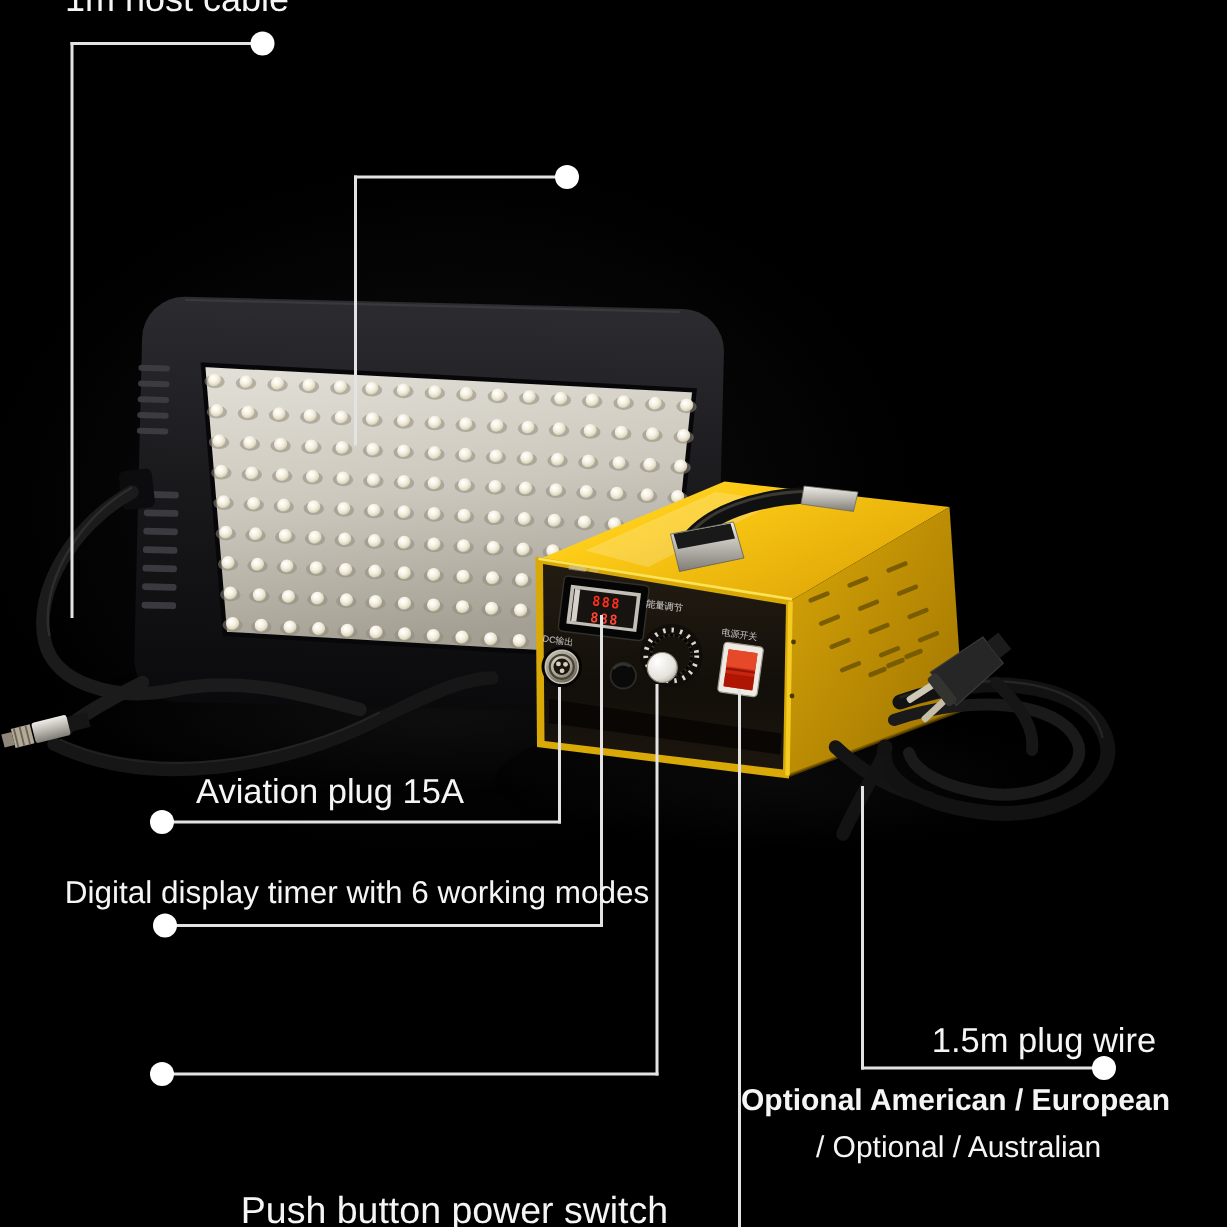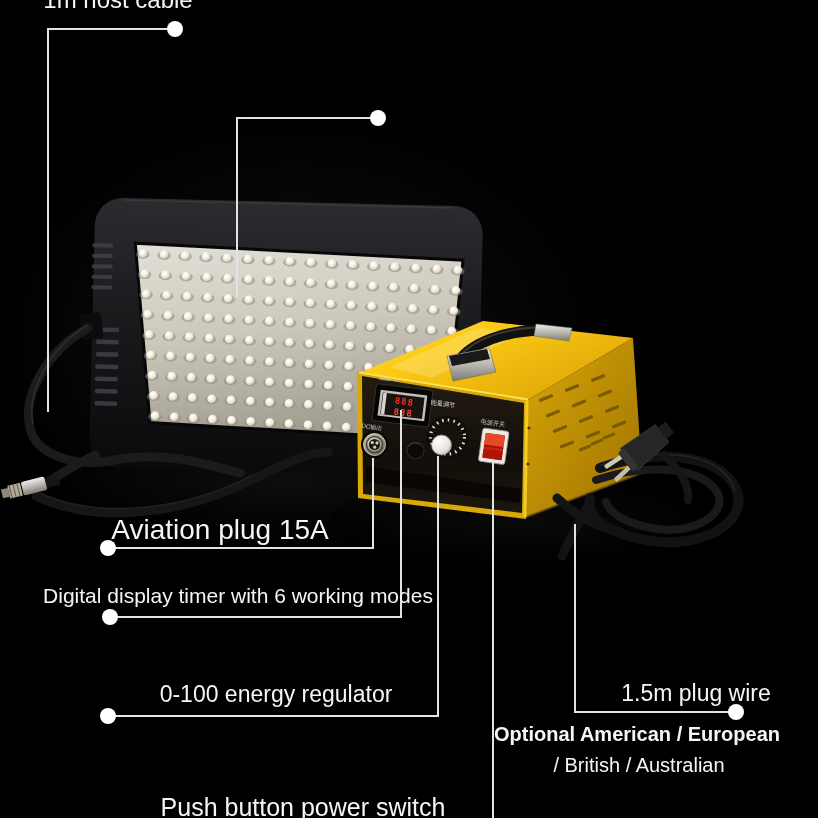--- a/index.html
+++ b/index.html
@@ -669,20 +669,19 @@
   <div class="vline" style="left:437px;top:456px;height:261px;"></div>
   <div class="dot" style="left:100px;top:708px;"></div>
 
   <div class="hline" style="left:574px;top:711px;width:163px;"></div>
   <div class="vline" style="left:574px;top:524px;height:189px;"></div>
   <div class="dot" style="left:728px;top:704px;"></div>
 
   <div class="vline" style="left:492px;top:460px;height:358px;"></div>
 
   <div class="lbl" style="left:118px;top:-14px;font-size:24px;">1m host cable</div>
-  <div class="lbl" style="left:220px;top:514px;font-size:28px;">Aviation plug 15A</div>
+  <div class="lbl" style="left:220px;top:514px;font-size:23px;">Aviation plug 15A</div>
   <div class="lbl" style="left:238px;top:584px;font-size:21px;">Digital display timer with 6 working modes</div>
-  <div class="lbl" style="left:276px;top:681px;font-size:23px;">0-100 energy regulator</div>
   <div class="lbl" style="left:656px;top:680px;font-size:23px;margin-left:40px;">1.5m plug wire</div>
   <div class="lbl" style="left:637px;top:723px;font-size:20px;font-weight:bold;">Optional American / European</div>
-  <div class="lbl" style="left:639px;top:754px;font-size:20px;">/ British / Australian</div>
+  <div class="lbl" style="left:639px;top:754px;font-size:20px;">/ Optional / Australian</div>
   <div class="lbl" style="left:303px;top:793px;font-size:25px;">Push button power switch</div>
 </div>
 
 </body></html>

